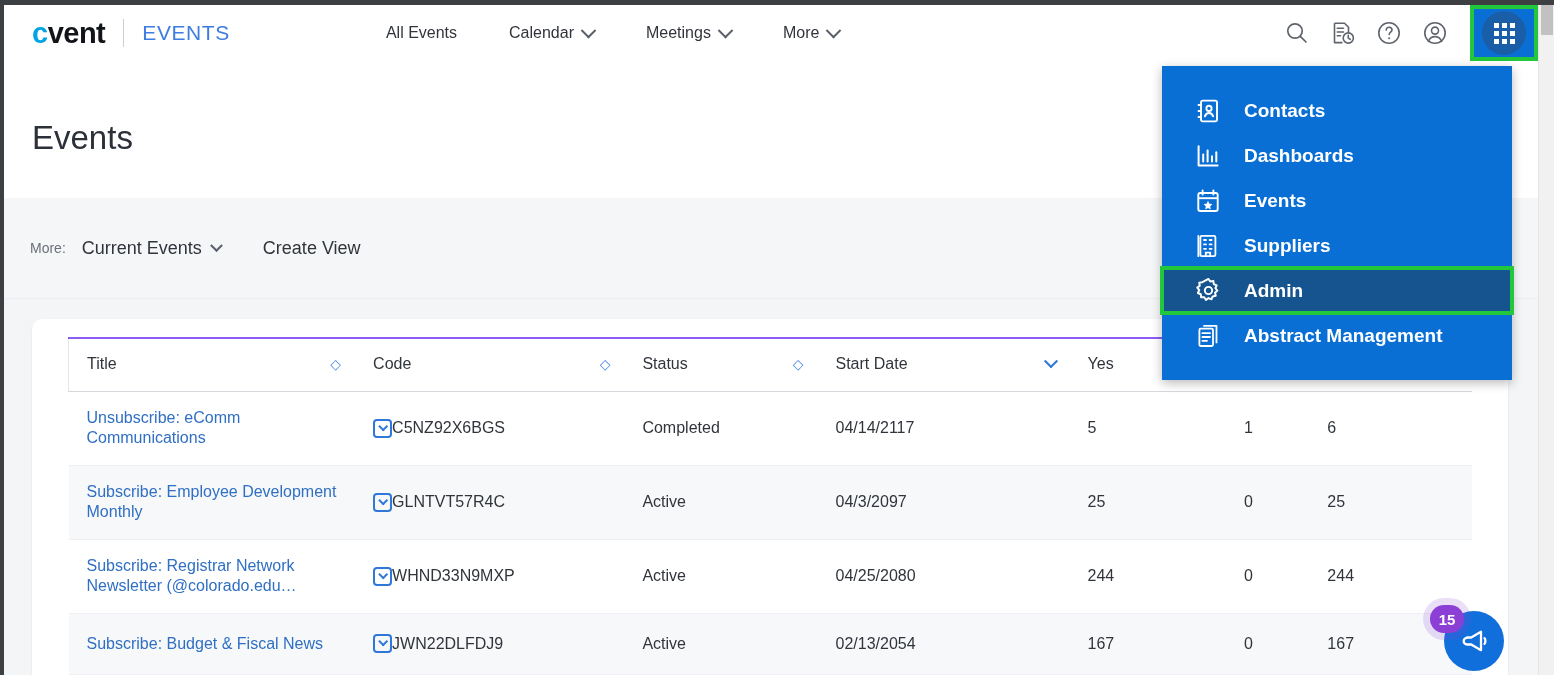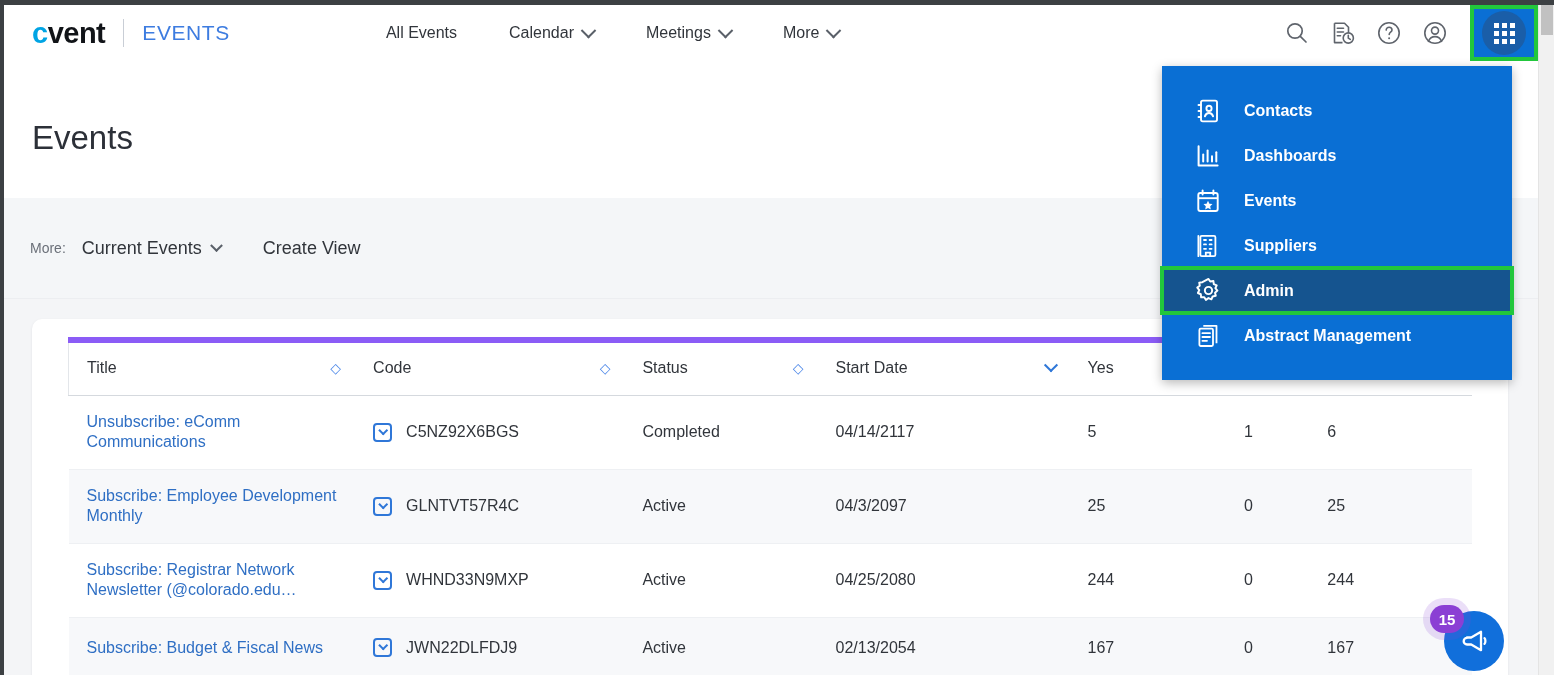--- a/index.html
+++ b/index.html
@@ -101,21 +101,21 @@
   
   .switcher {
     position: absolute; top: 61px; right: 26px;
     width: 350px; background: #0a6fd4; z-index: 50;
     padding: 22px 0 22px 0;
     box-shadow: 0 3px 10px rgba(0,0,0,0.28);
   }
   .sw-item {
     display: flex; align-items: center; gap: 22px;
     height: 45px; padding-left: 32px; cursor: pointer;
-    color: #ffffff; font-size: 16px; font-weight: bold;
+    color: #ffffff; font-size: 19px; font-weight: bold;
   }
   .sw-item.active {
     background: #15548f;
     outline: 4px solid #22c73c; outline-offset: -2px;
   }
   .sw-icon { width: 28px; display: flex; justify-content: center; }
 
   
   .page-head {
     background: #ffffff; height: 137px; position: relative;
@@ -147,21 +147,21 @@
     box-shadow: 0 1px 3px rgba(16,24,40,0.08);
     min-height: 360px;
     padding-top: 18px;
     position: relative;
     overflow: hidden;
   }
   table { border-collapse: collapse; width: calc(100% - 72px); margin-left: 36px; table-layout: fixed; }
   thead th {
     text-align: left; font-size: 16px; font-weight: normal; color: #31353b;
     padding: 16px 0 18px 18px; border-bottom: 1px solid #d5d9de;
-    border-top: 6px solid #8b5cf6;
+    border-top: 2px solid #8b5cf6;
     vertical-align: middle;
   }
   thead th:first-child { border-left: 1px solid #e3e6ea; }
   .th-inner { display: flex; align-items: center; }
   .sort-ic {
     margin-left: auto; margin-right: 14px; color: #4a86e8;
     font-size: 14px; line-height: 1; cursor: pointer; user-select: none;
   }
   .sort-desc {
     margin-left: auto; margin-right: 14px; cursor: pointer;
@@ -169,21 +169,21 @@
     border-right: 2px solid #2f77d8; border-bottom: 2px solid #2f77d8;
     transform: rotate(45deg) translate(-2px,-2px);
   }
   tbody td {
     font-size: 16px; color: #31353b; padding: 16px 0 16px 18px;
     vertical-align: middle; height: 61px;
   }
   tbody tr:nth-child(even) { background: #f7f8fa; }
   tbody tr { border-bottom: 1px solid #eef0f3; }
   .ev-link { color: #2f6fc4; line-height: 1.28; cursor: pointer; }
-  .code-cell { display: flex; align-items: center; gap: 14px; }
+  .code-cell { display: flex; align-items: center; }
   .code-chip {
     width: 19px; height: 19px; border: 2px solid #2f77d8; border-radius: 4px;
     display: inline-flex; align-items: center; justify-content: center; flex: none;
     cursor: pointer;
   }
   .code-chip i {
     display: block; width: 7px; height: 7px;
     border-right: 2px solid #2f77d8; border-bottom: 2px solid #2f77d8;
     transform: rotate(45deg) translate(-1px,-2px);
   }

